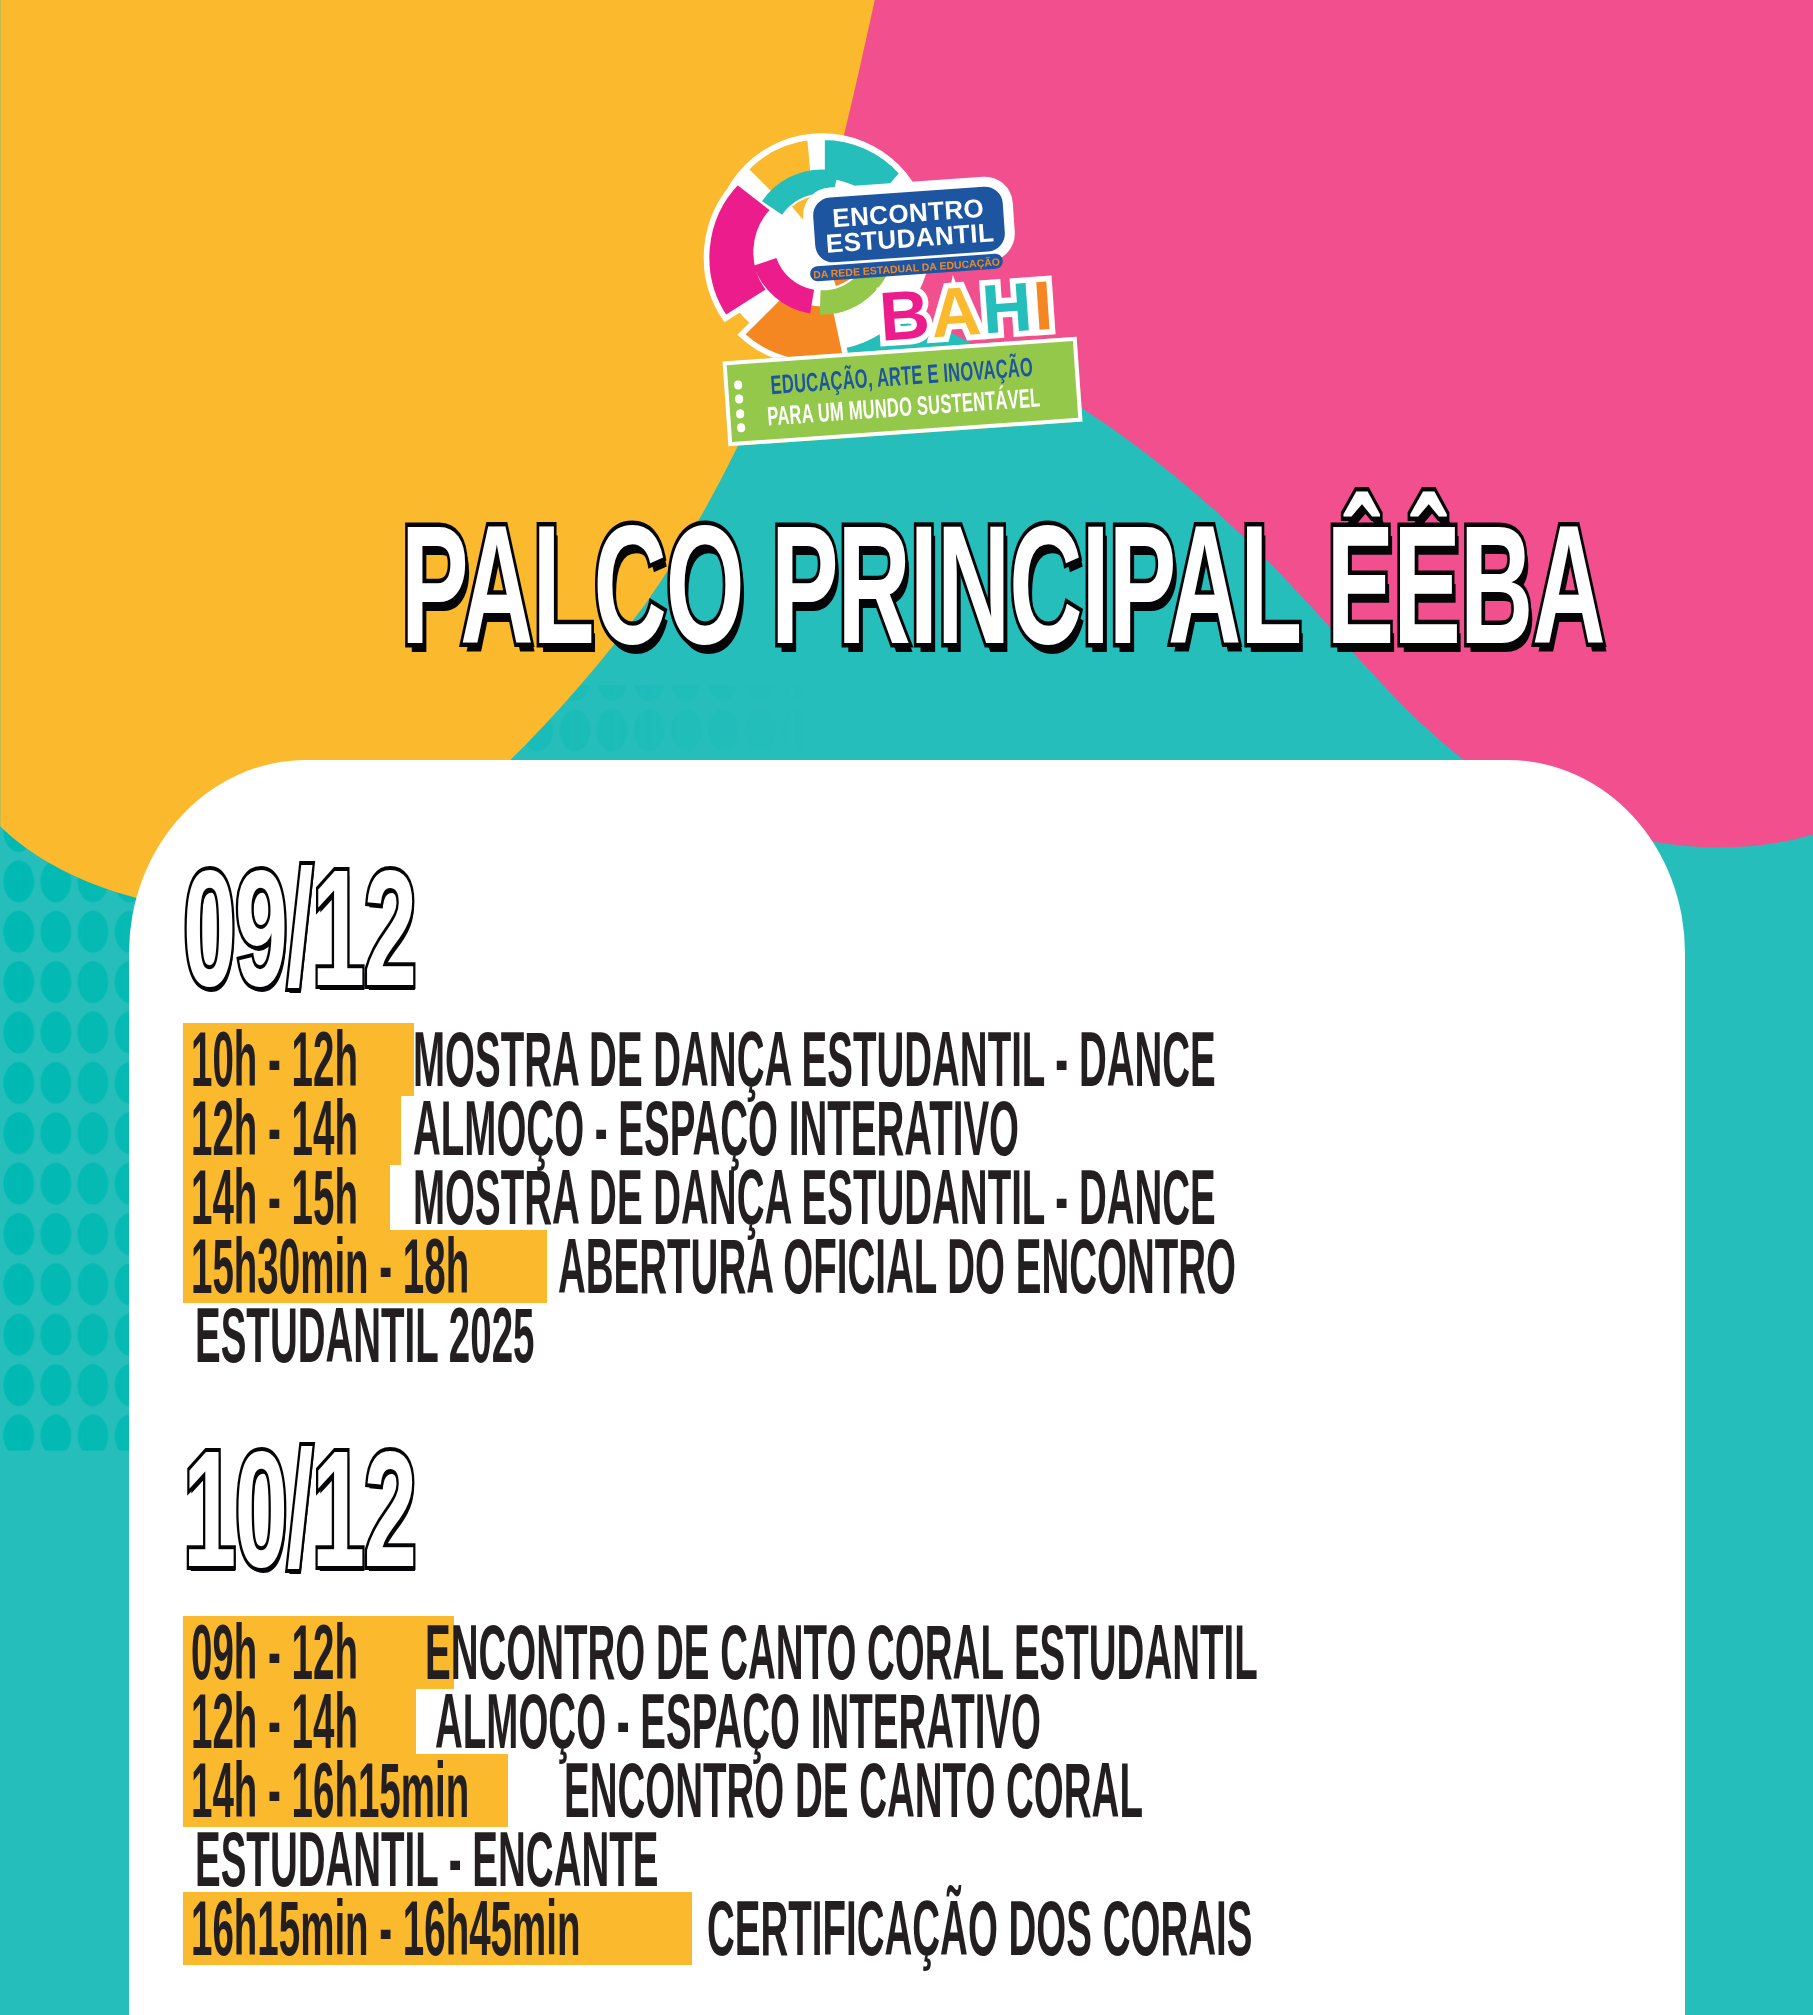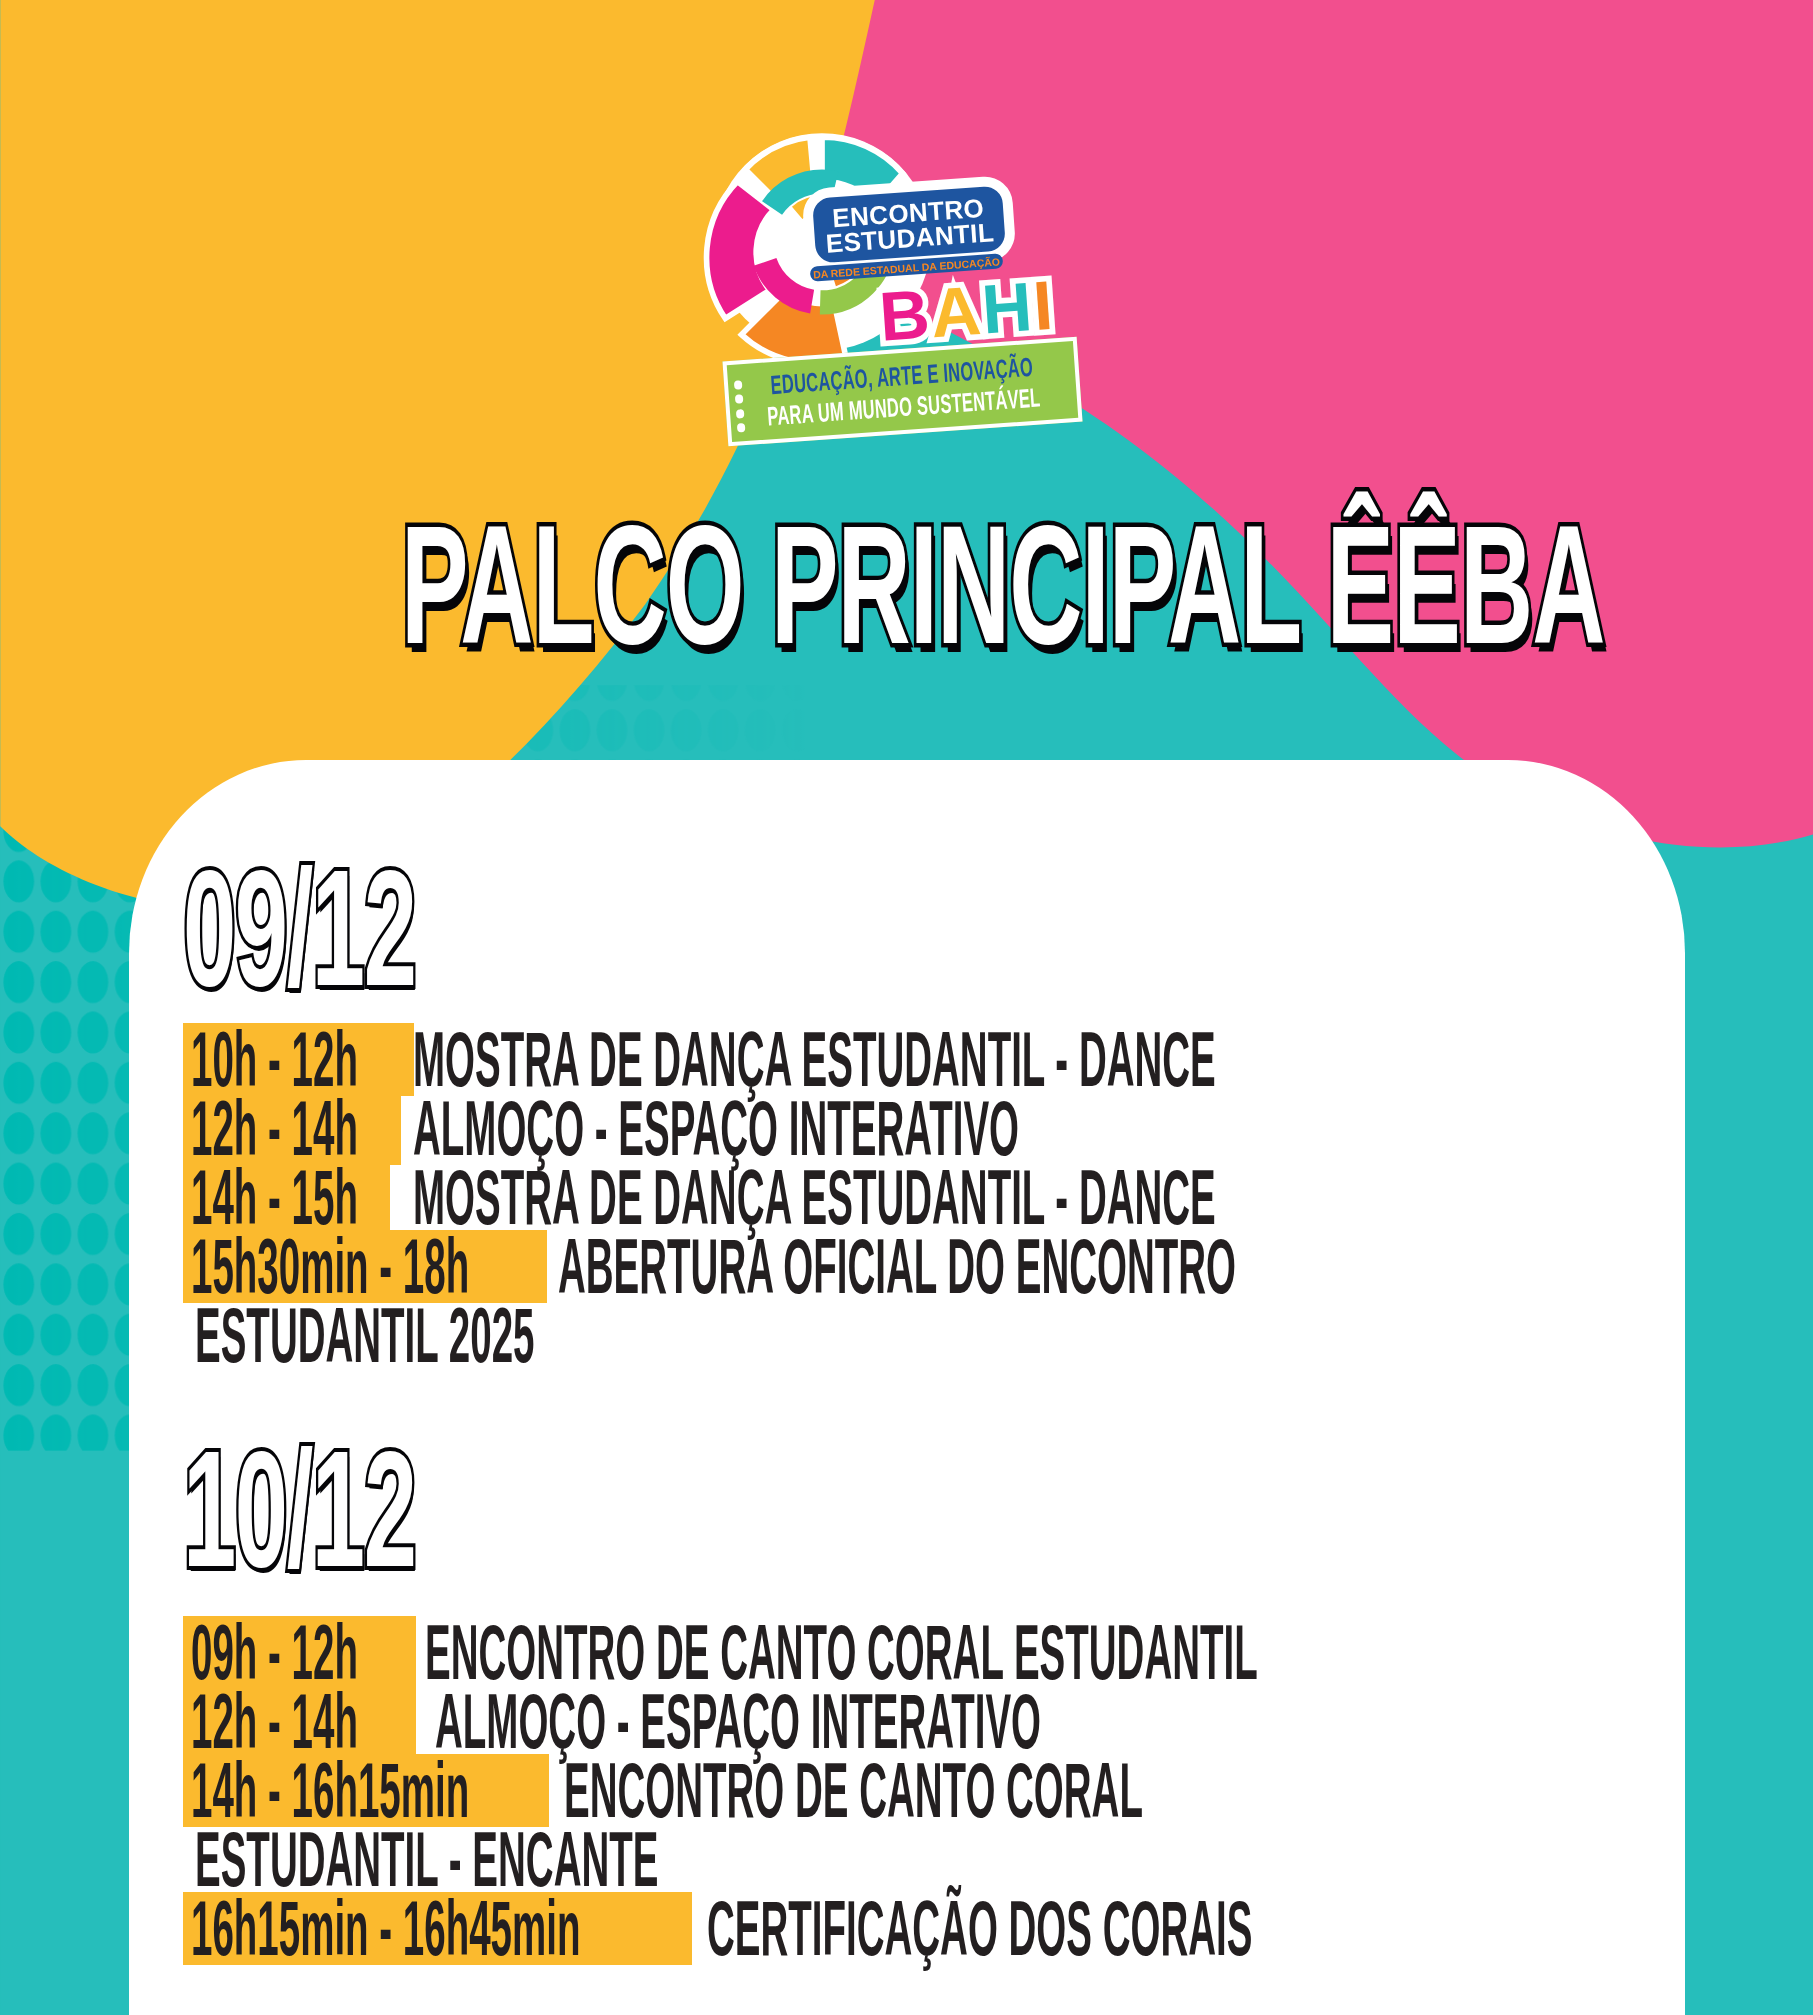--- a/index.html
+++ b/index.html
@@ -152,33 +152,33 @@
     <div class="cont">
       <span class="txt">ESTUDANTIL 2025</span>
     </div>
   </div>
 </div>
 
 <div class="day" style="top:1441px;">
   <div class="date">10/12</div>
   <div class="rows" style="margin-top:38px;">
     <div class="row">
-      <div class="time" style="width:233px;">
+      <div class="time" style="width:271px;">
           <span class="txt">09h - 12h</span>
         </div>
       <span class="txt" style="left:242px;">ENCONTRO DE CANTO CORAL ESTUDANTIL</span>
     </div>
     <div class="row">
       <div class="time" style="width:233px;">
           <span class="txt">12h - 14h</span>
         </div>
       <span class="txt" style="left:252px;">ALMOÇO - ESPAÇO INTERATIVO</span>
     </div>
     <div class="row">
-      <div class="time" style="width:366px;">
+      <div class="time" style="width:325px;">
           <span class="txt">14h - 16h15min</span>
         </div>
       <span class="txt" style="left:381px;">ENCONTRO DE CANTO CORAL</span>
     </div>
     <div class="cont">
       <span class="txt">ESTUDANTIL - ENCANTE</span>
     </div>
     <div class="row">
       <div class="time" style="width:509px;">
           <span class="txt">16h15min - 16h45min</span>

